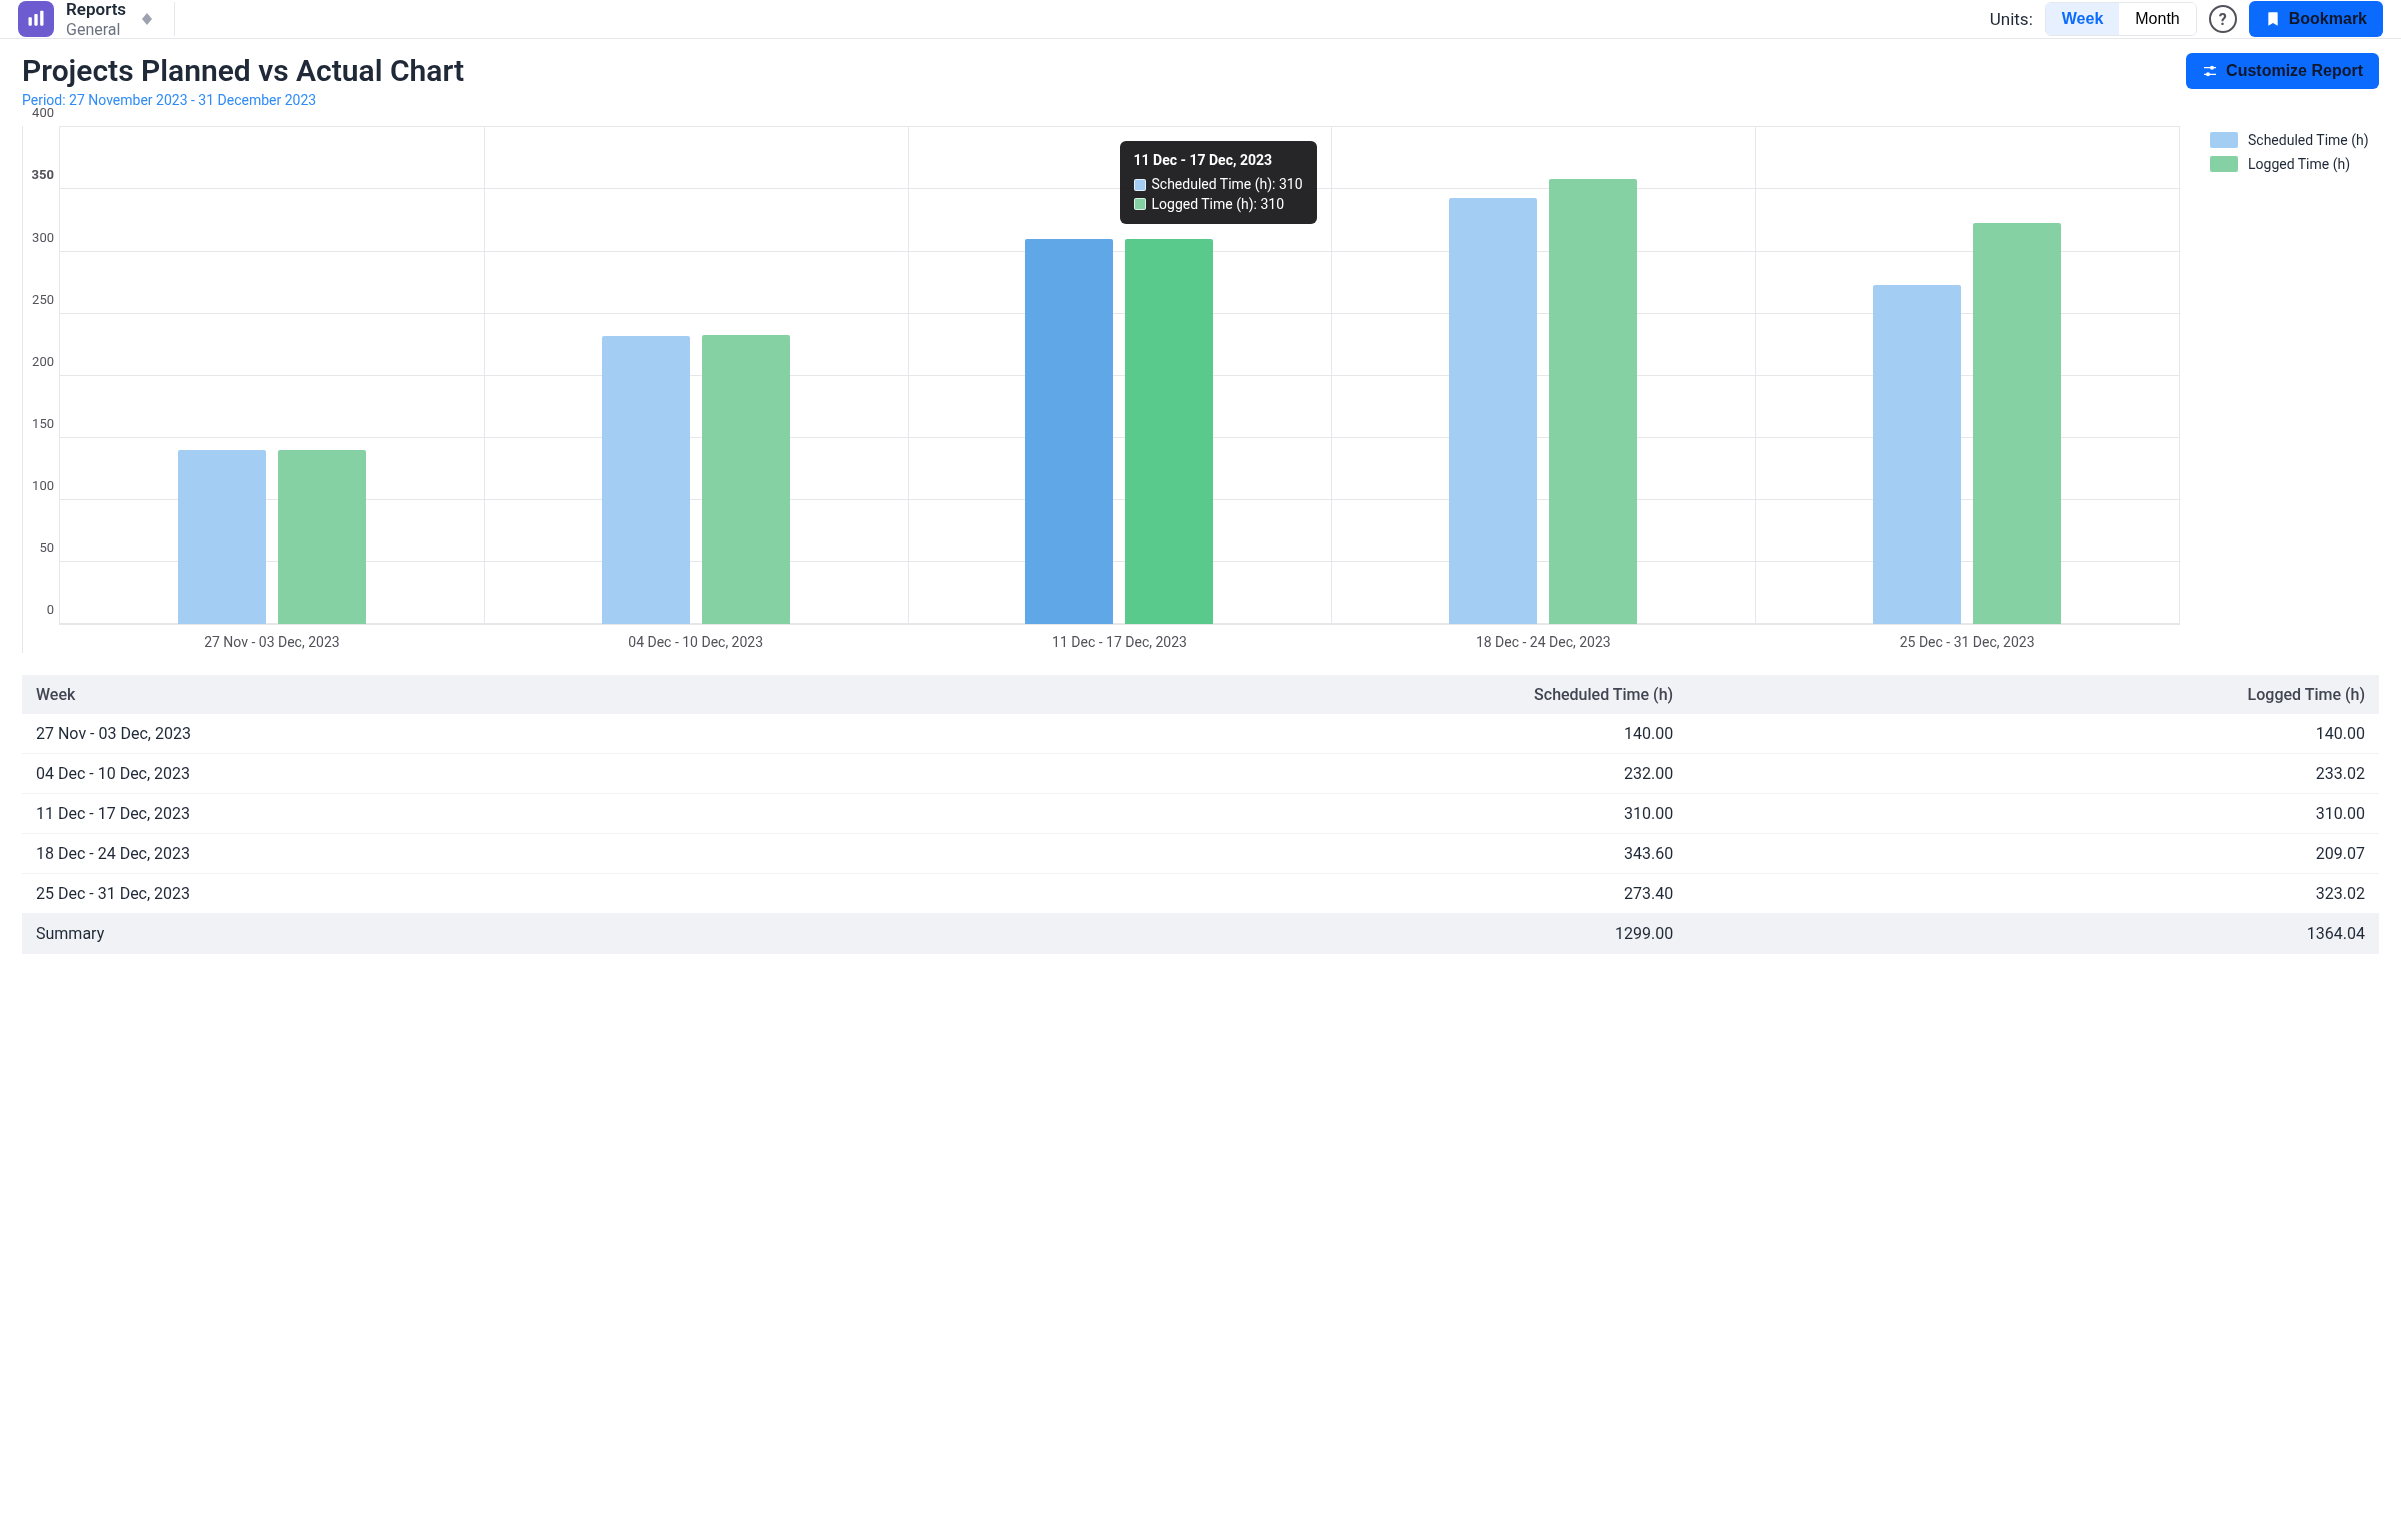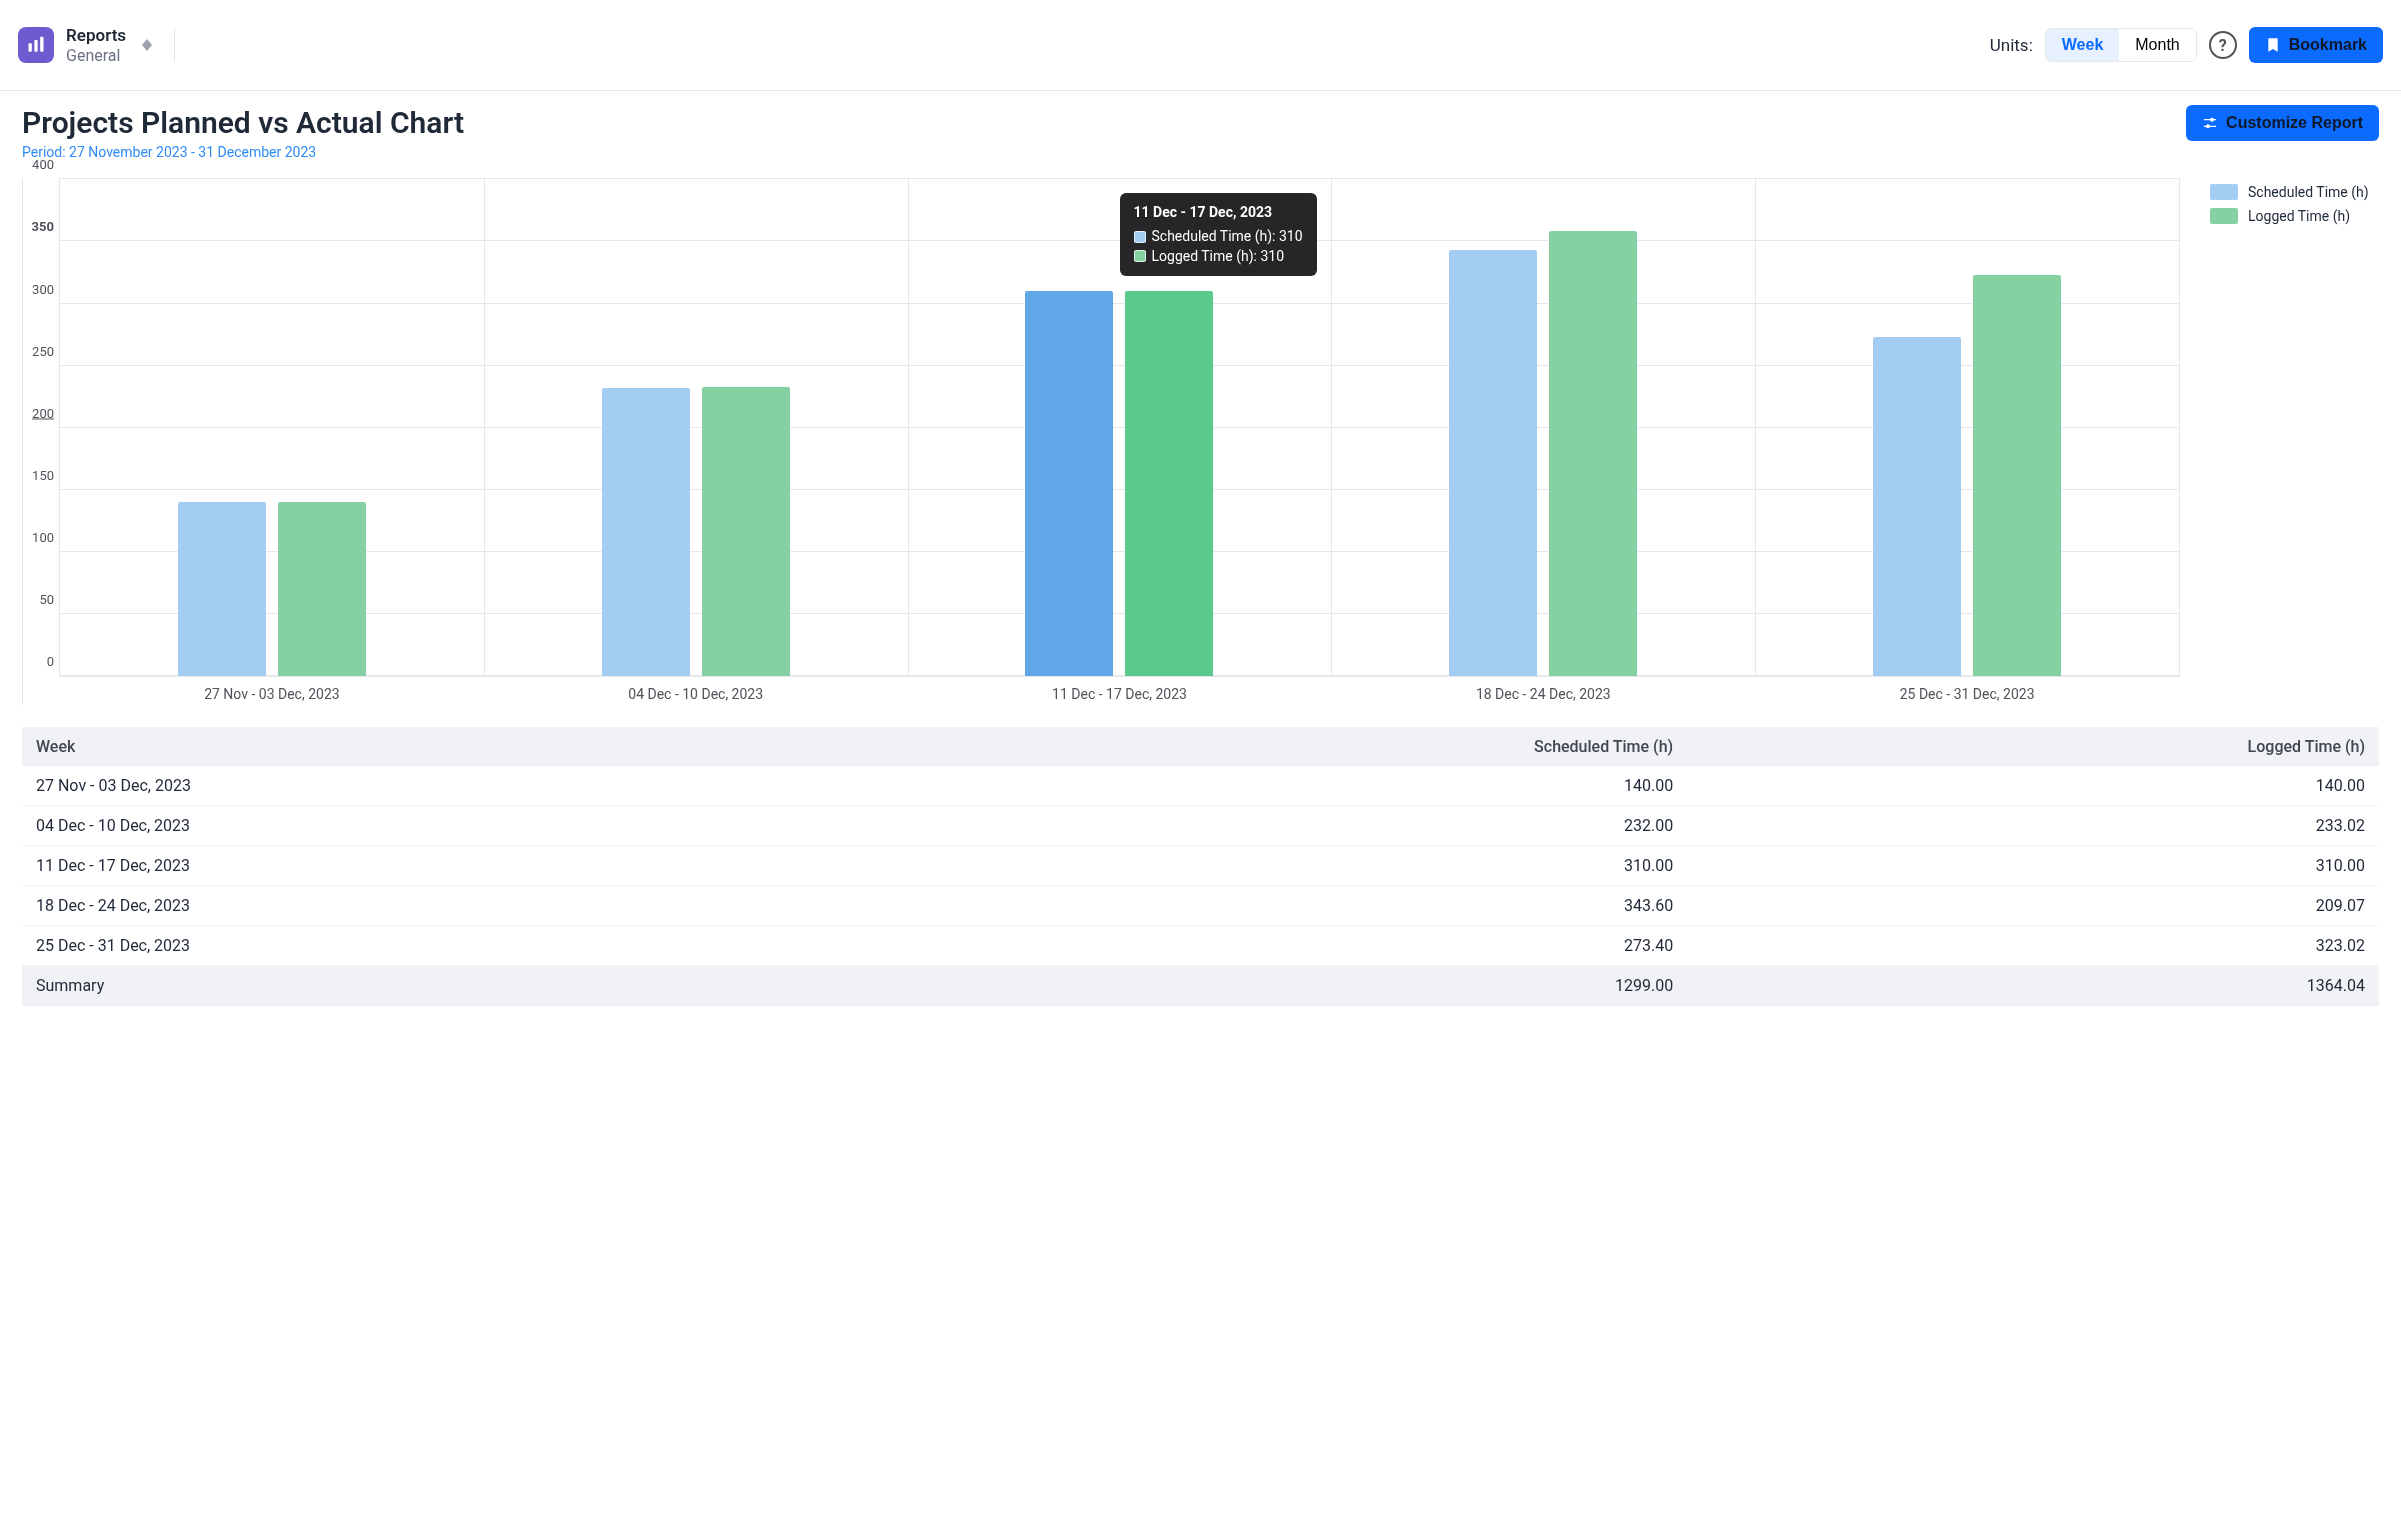--- a/index.html
+++ b/index.html
@@ -19,21 +19,21 @@
     font-family: -apple-system, BlinkMacSystemFont, "Segoe UI", Roboto, Helvetica, Arial, sans-serif;
     color: var(--text);
     background: #fff;
     font-size: 16px;
   }
   
   .topbar {
     display: flex;
     align-items: center;
     justify-content: space-between;
-    padding: 26px 18px;
+    padding: 0 18px;
     border-bottom: 1px solid var(--border);
   }
   .tb-left { display: flex; align-items: center; gap: 12px; }
   .app-icon {
     width: 36px; height: 36px;
     background: #6d5bd0;
     border-radius: 8px;
     display: flex; align-items: center; justify-content: center;
   }
   .app-icon svg { width: 20px; height: 20px; fill: #fff; }
@@ -288,21 +288,21 @@
 
       <div class="gridline" style="bottom: 0%;"></div>
           <div class="ytick" style="bottom: 0%;">0</div>
           <div class="gridline" style="bottom: 12.5%;"></div>
           <div class="ytick" style="bottom: 12.5%;">50</div>
           <div class="gridline" style="bottom: 25%;"></div>
           <div class="ytick" style="bottom: 25%;">100</div>
           <div class="gridline" style="bottom: 37.5%;"></div>
           <div class="ytick" style="bottom: 37.5%;">150</div>
           <div class="gridline" style="bottom: 50%;"></div>
-          <div class="ytick" style="bottom: 50%; text-decoration: underline;">200</div>
+          <div class="ytick" style="bottom: 50%;">200</div>
           <div class="gridline" style="bottom: 62.5%;"></div>
           <div class="ytick" style="bottom: 62.5%;">250</div>
           <div class="gridline" style="bottom: 75%;"></div>
           <div class="ytick" style="bottom: 75%;">300</div>
           <div class="gridline" style="bottom: 87.5%;"></div>
           <div class="ytick" style="bottom: 87.5%; font-weight: bold;">350</div>
           <div class="gridline" style="bottom: 100%;"></div>
           <div class="ytick" style="bottom: 100%;">400</div>
           <div class="group-sep" style="left: 20%;"></div>
           <div class="group-sep" style="left: 40%;"></div>

